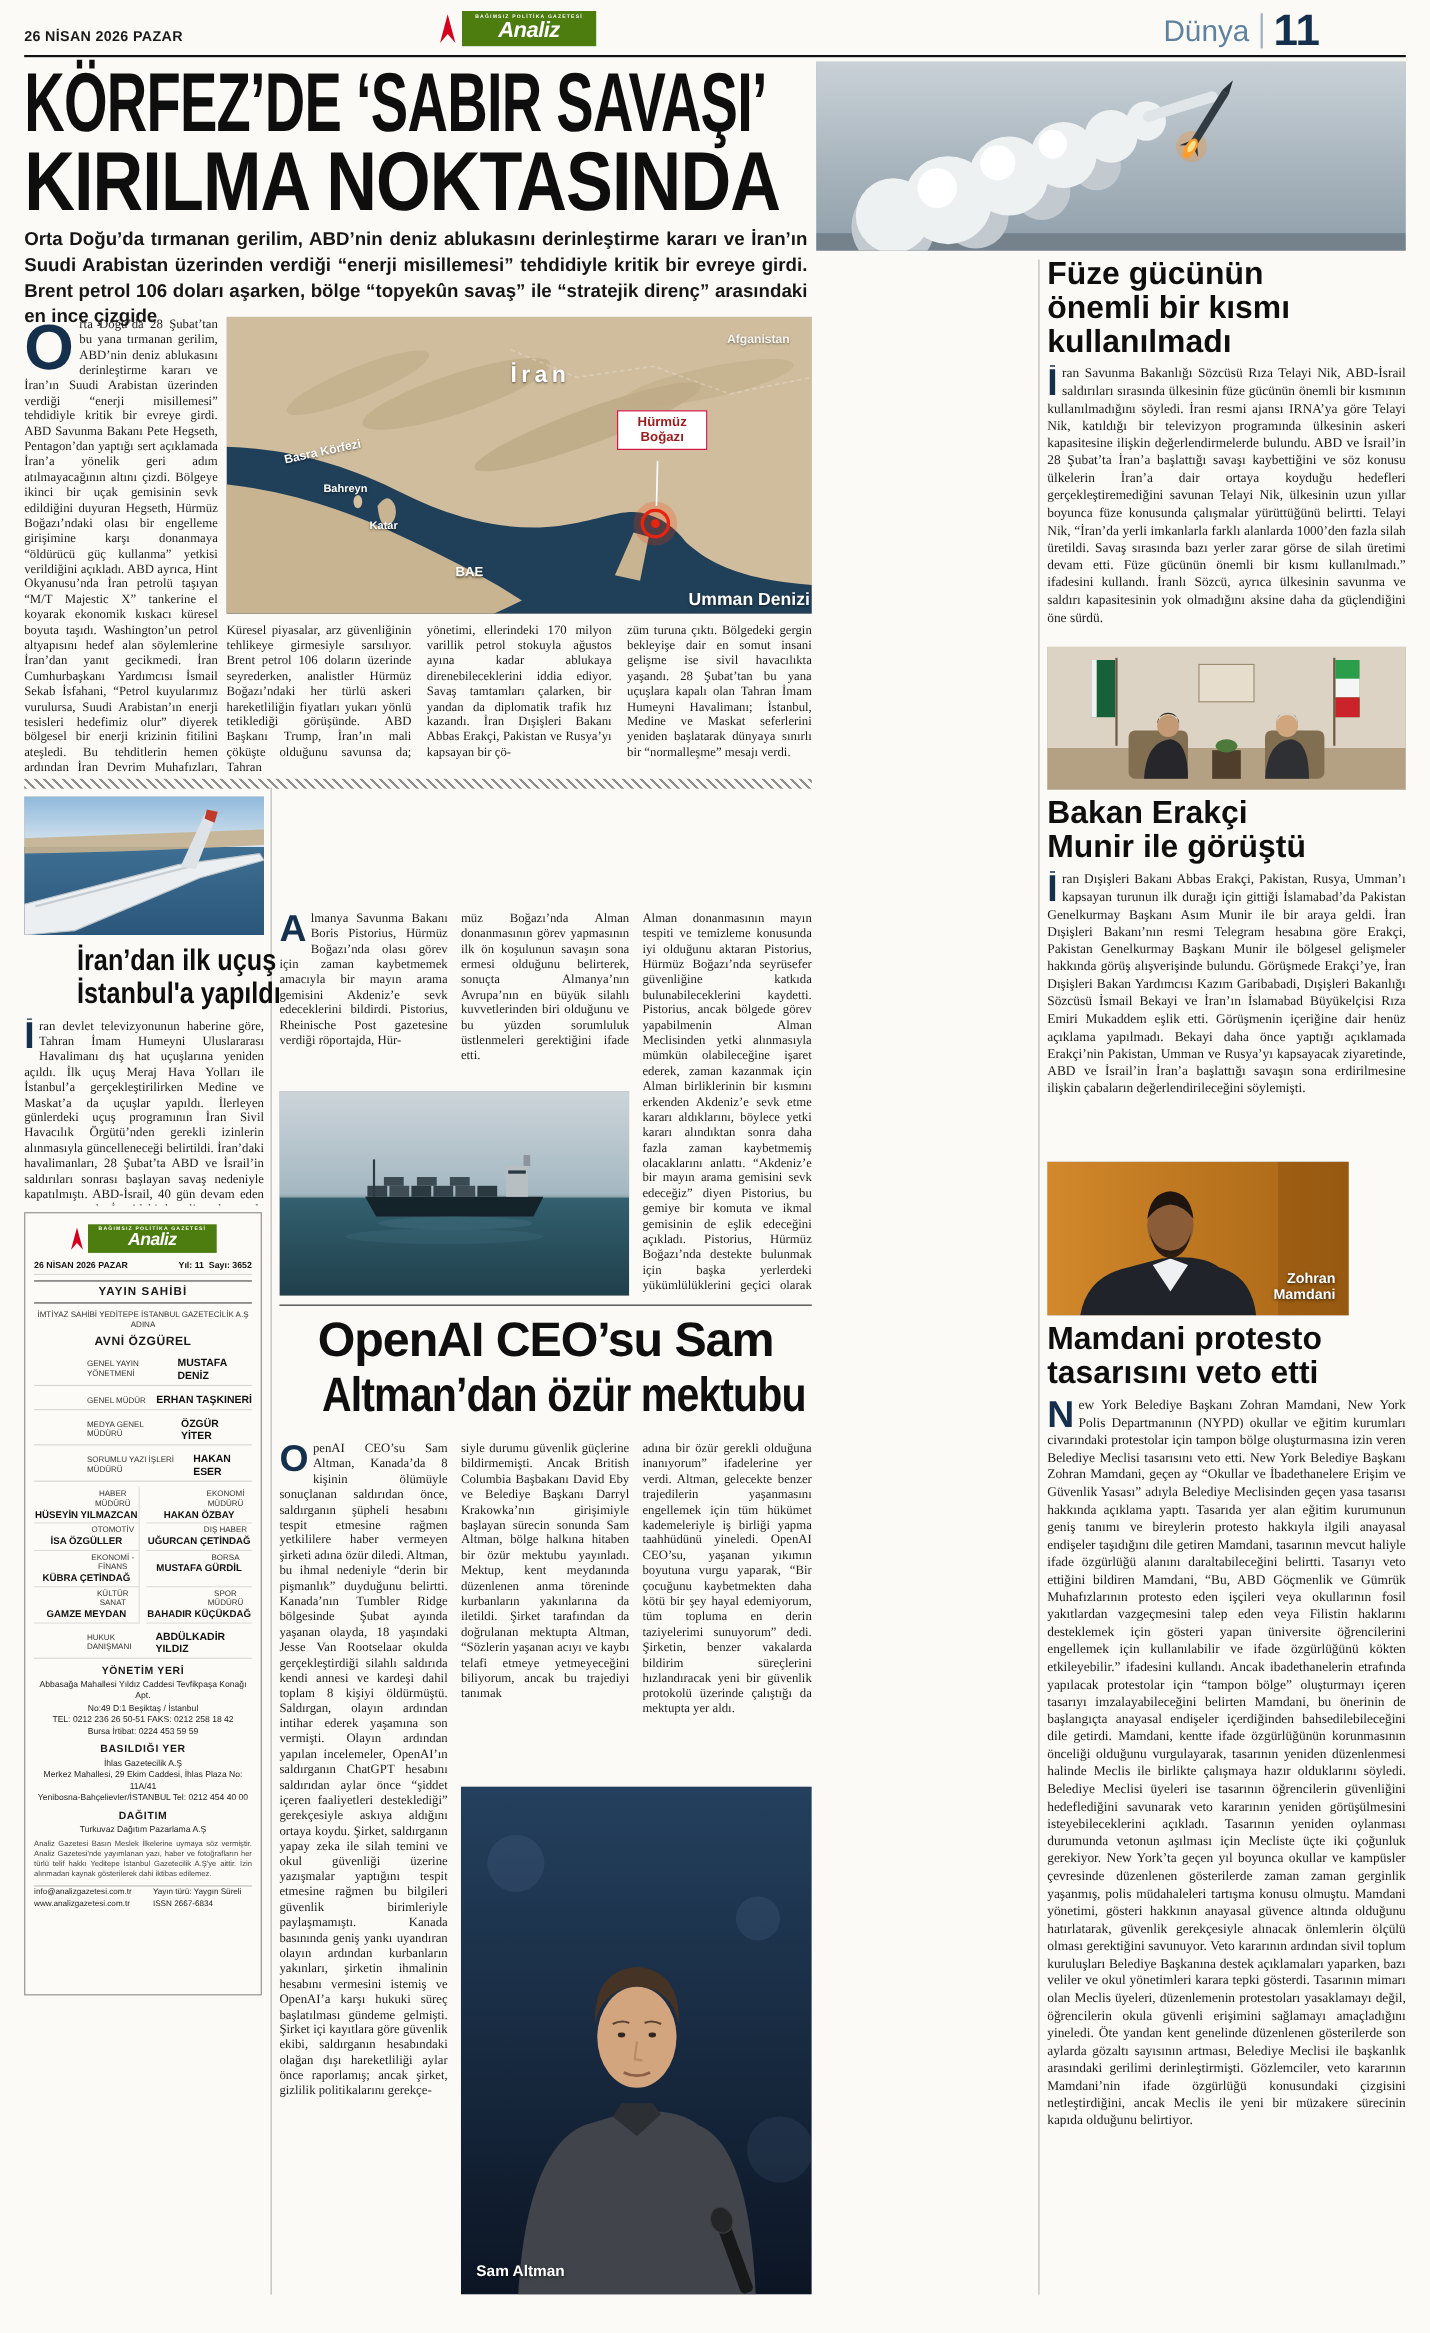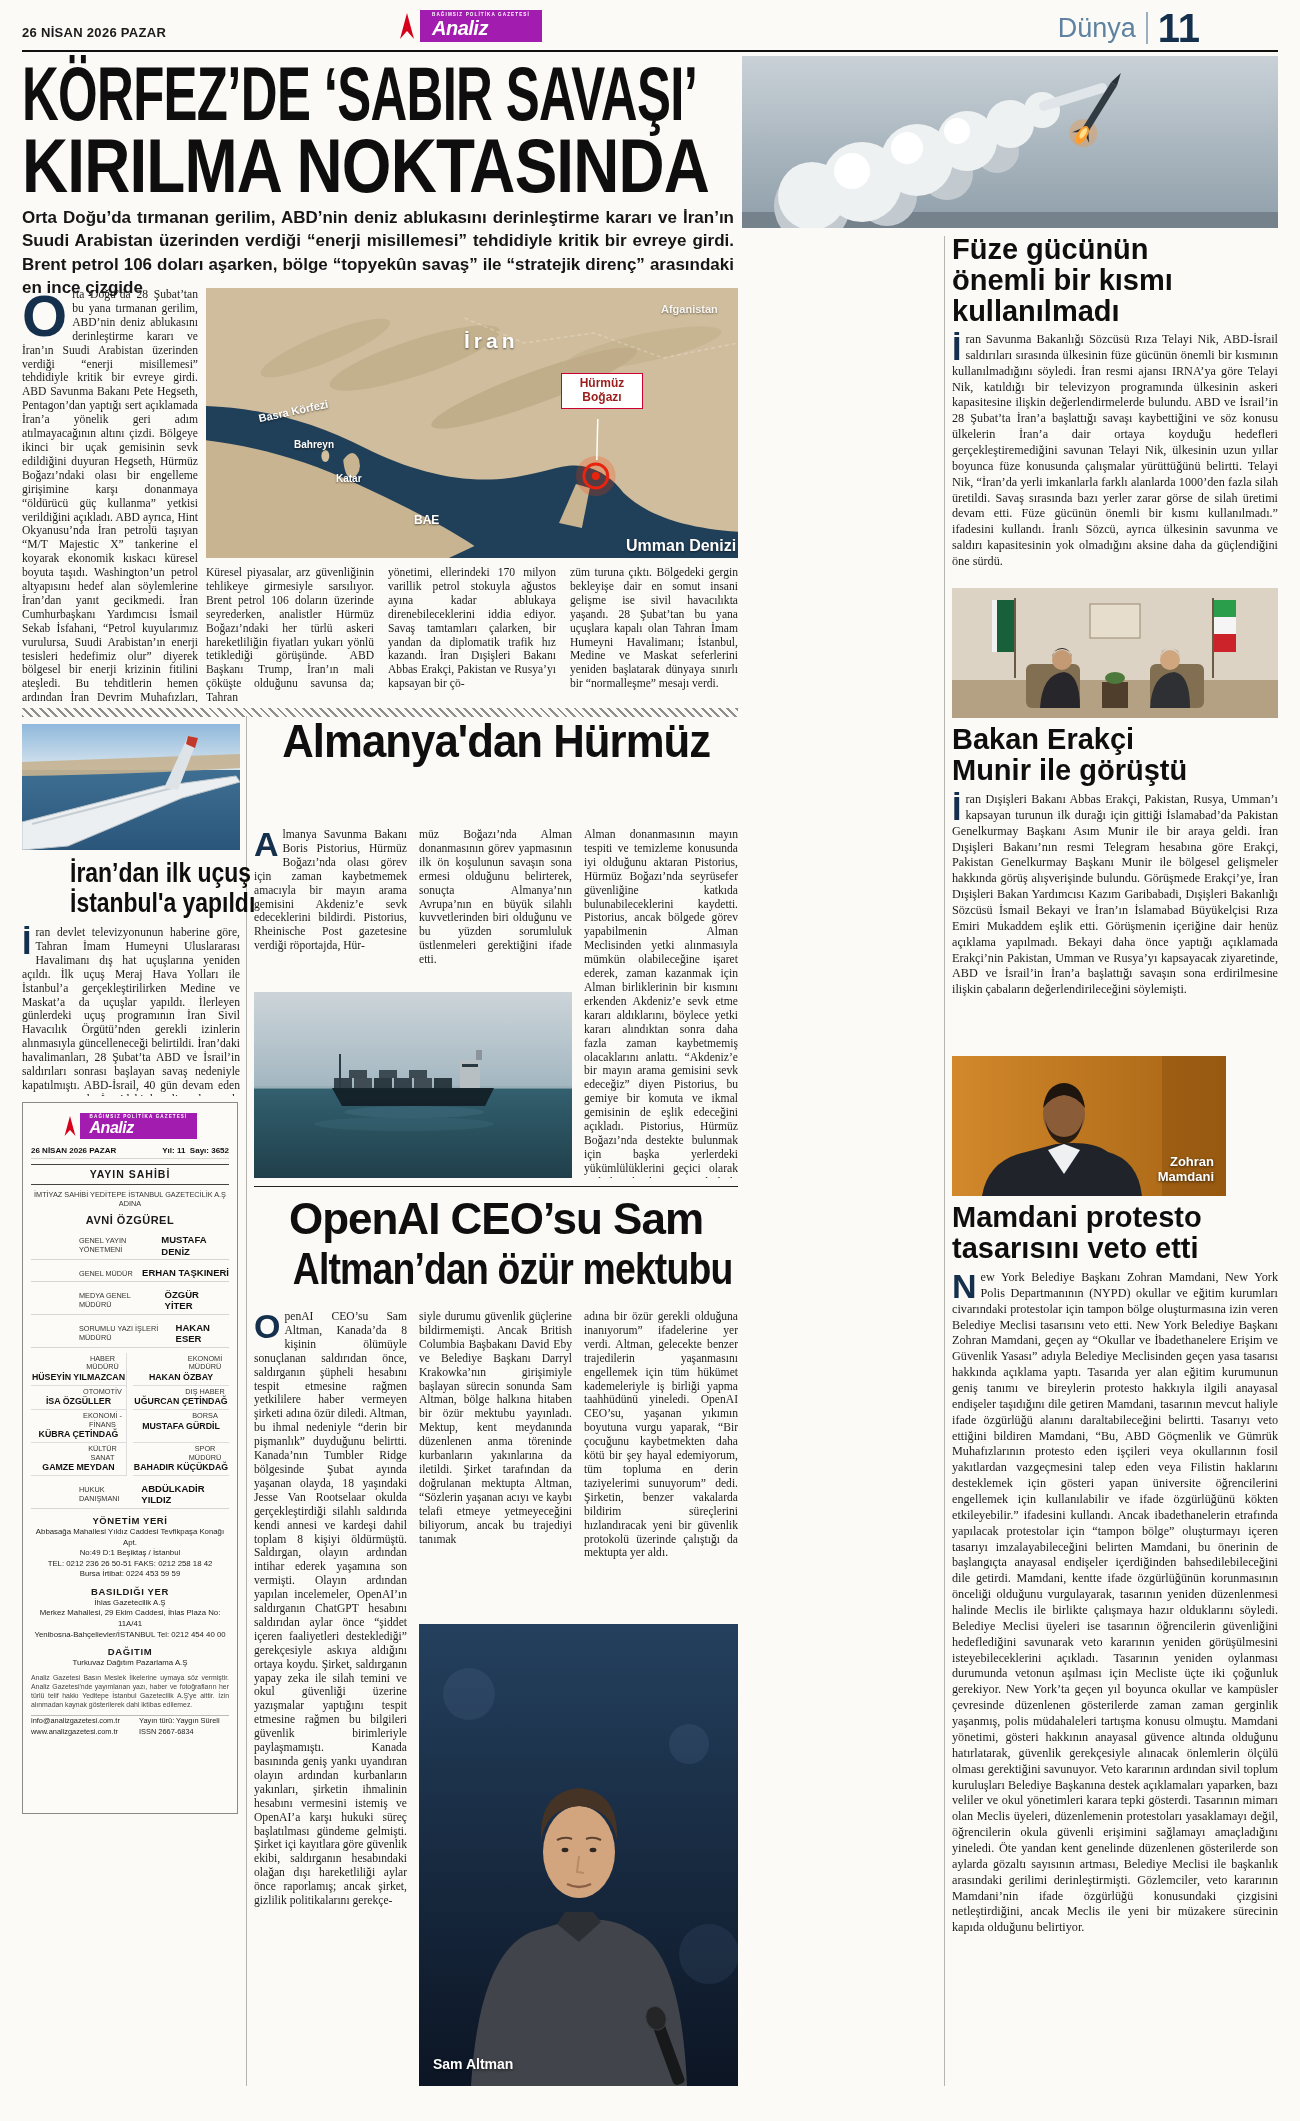--- a/index.html
+++ b/index.html
@@ -4,21 +4,21 @@
 <style>
   html,body{margin:0;padding:0;background:#e6e6e4;}
   .page{position:relative;width:1300px;height:2121px;margin:0 auto;background:#fbfaf7;overflow:hidden;
         font-family:"Liberation Sans",sans-serif;color:#1a1a1a;}
   .abs{position:absolute;}
 
   
   .hdr-date{left:22px;top:26px;font:700 13px/1 "Liberation Sans",sans-serif;letter-spacing:.3px;}
   .brand{left:398px;top:10px;display:flex;align-items:center;gap:4px;}
   .brand-emblem{width:18px;height:30px;}
-  .brand-box{background:#a21caf;color:#fff;padding:2px 12px 4px;text-align:left;}
+  .brand-box{background:#4d7c0f;color:#fff;padding:2px 12px 4px;text-align:center;}
   .brand-tag{font:700 4.6px/1.4 "Liberation Sans",sans-serif;letter-spacing:1.1px;white-space:nowrap;}
   .brand-name{font:italic 800 20px/1 "Liberation Sans",sans-serif;letter-spacing:-.5px;}
   .hdr-right{right:100px;top:8px;display:flex;align-items:center;gap:10px;}
   .section-name{font:400 27px/1 "Liberation Sans",sans-serif;color:#5e82a0;}
   .hdr-sep{width:2px;height:32px;background:#9ab0c2;}
   .page-num{font:800 40px/1 "Liberation Sans",sans-serif;color:#14304d;}
   .hdr-rule{left:22px;top:50px;width:1256px;height:2px;background:#111;}
 
   
   .hl{font-family:"Liberation Sans",sans-serif;font-weight:800;color:#0e0e0e;}
@@ -393,21 +393,20 @@
 
     <div class="kfoot">
       <span>info@analizgazetesi.com.tr</span>
       <span>Yayın türü: Yaygın Süreli</span>
       <span>www.analizgazetesi.com.tr</span>
       <span>ISSN 2667-6834</span>
     </div>
   </div>
 
   <div class="abs ctr mid-hl" style="left:254px;top:716px;width:484px;">
-    <div><span class="scC" style="transform:scaleX(.95);">Almanya'dan Hürmüz</span></div>
   </div>
   <div class="abs bodytxt" style="left:254px;top:828px;width:153px;height:158px;">
     <span class="dropcap">A</span><span>lmanya Savunma Bakanı Boris Pistorius, Hürmüz Boğazı’nda olası görev için zaman kaybetmemek amacıyla bir mayın arama gemisini Akdeniz’e sevk edeceklerini bildirdi. Pistorius, Rheinische Post gazetesine verdiği röportajda, Hür-</span>
   </div>
   <div class="abs bodytxt" style="left:419px;top:828px;width:153px;height:158px;">müz Boğazı’nda Alman donanmasının görev yapmasının ilk ön koşulunun savaşın sona ermesi olduğunu belirterek, sonuçta Almanya’nın Avrupa’nın en büyük silahlı kuvvetlerinden biri olduğunu ve bu yüzden sorumluluk üstlenmeleri gerektiğini ifade etti.</div>
   <div class="abs bodytxt" style="left:584px;top:828px;width:154px;height:350px;">Alman donanmasının mayın tespiti ve temizleme konusunda iyi olduğunu aktaran Pistorius, Hürmüz Boğazı’nda seyrüsefer güvenliğine katkıda bulunabileceklerini kaydetti. Pistorius, ancak bölgede görev yapabilmenin Alman Meclisinden yetki alınmasıyla mümkün olabileceğine işaret ederek, zaman kazanmak için Alman birliklerinin bir kısmını erkenden Akdeniz’e sevk etme kararı aldıklarını, böylece yetki kararı alındıktan sonra daha fazla zaman kaybetmemiş olacaklarını anlattı. “Akdeniz’e bir mayın arama gemisini sevk edeceğiz” diyen Pistorius, bu gemiye bir komuta ve ikmal gemisinin de eşlik edeceğini açıkladı. Pistorius, Hürmüz Boğazı’nda destekte bulunmak için başka yerlerdeki yükümlülüklerini geçici olarak makul ölçüde ve vakitlerle koordineli şekilde azaltacaklarını belirtti.</div>
 
   <div class="photo" style="left:254px;top:992px;width:318px;height:186px;">
     <svg width="318" height="186" viewBox="0 0 318 186" preserveAspectRatio="none">
       <defs>

